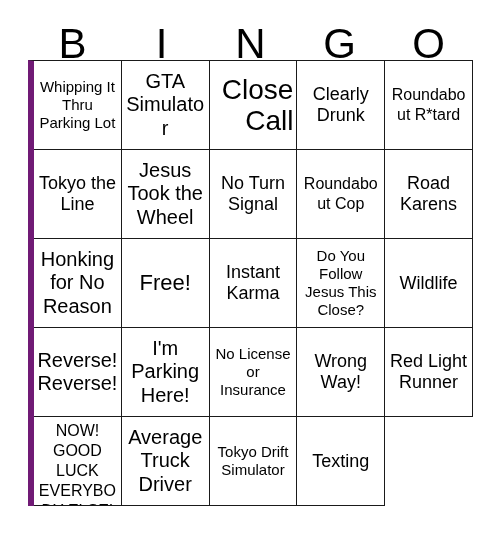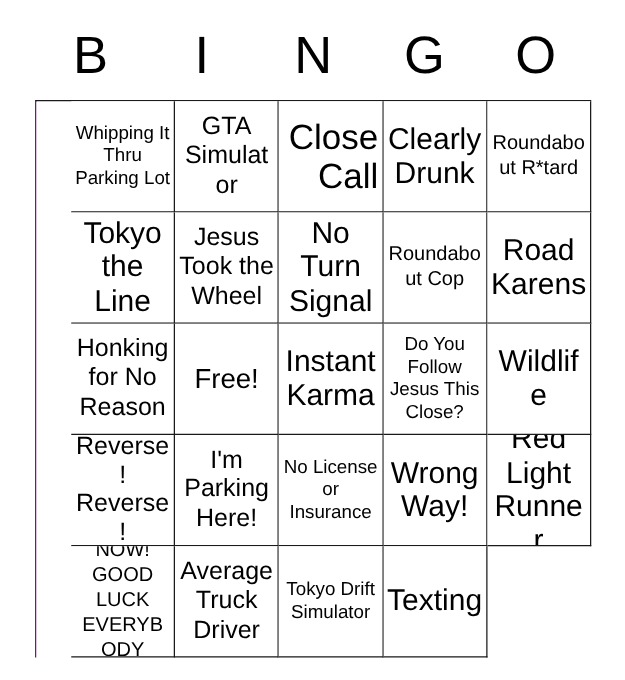--- a/index.html
+++ b/index.html
@@ -35,31 +35,30 @@
     justify-content: center;
     font-size: 42px;
     line-height: 1;
     font-weight: 400;
     letter-spacing: 0px;
     color: #000000;
   }
   .grid {
     position: absolute;
     left: 28px;
-    top: 80px;
+    top: 60px;
     width: 445px;
     height: 446px;
-    border-left: 1px solid #701a75;
+    border-left: 6px solid #701a75;
     border-top: 1px solid #1a1a1a;
     box-sizing: border-box;
     display: grid;
     grid-template-columns: repeat(5, 1fr);
     grid-template-rows: repeat(5, 1fr);
     background: #ffffff;
-    padding-left: 28px;
   }
   .cell {
     border-right: 1px solid #1a1a1a;
     border-bottom: 1px solid #1a1a1a;
     box-sizing: border-box;
     display: flex;
     align-items: center;
     justify-content: center;
     text-align: center;
     padding: 2px 3px;
@@ -68,21 +67,21 @@
   }
   .cell-text {
     display: block;
     width: 100%;
     line-height: 1.14;
     white-space: pre-line;
     word-wrap: break-word;
   }
   
   .fs-xl .cell-text { font-size: 28px; line-height: 1.12; text-align: right; }
-  .fs-lg .cell-text { font-size: 24px; line-height: 1.14; }
+  .fs-lg .cell-text { font-size: 18px; line-height: 1.14; }
   .fs-md .cell-text { font-size: 20px; line-height: 1.16; }
   .fs-sm .cell-text { font-size: 15px; line-height: 1.2; }
   .fs-xs .cell-text { font-size: 16px; line-height: 1.25; }
   .fs-free .cell-text { font-size: 22px; line-height: 1.1; }
 </style>
 </head>
 <body>
 
 <div class="card">
 

